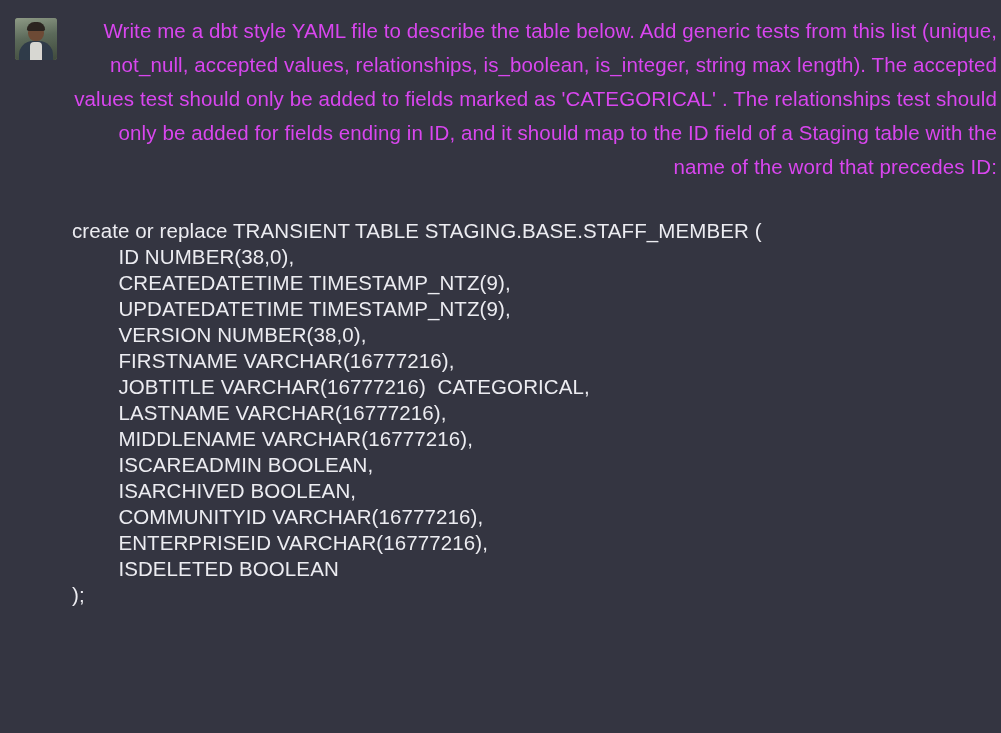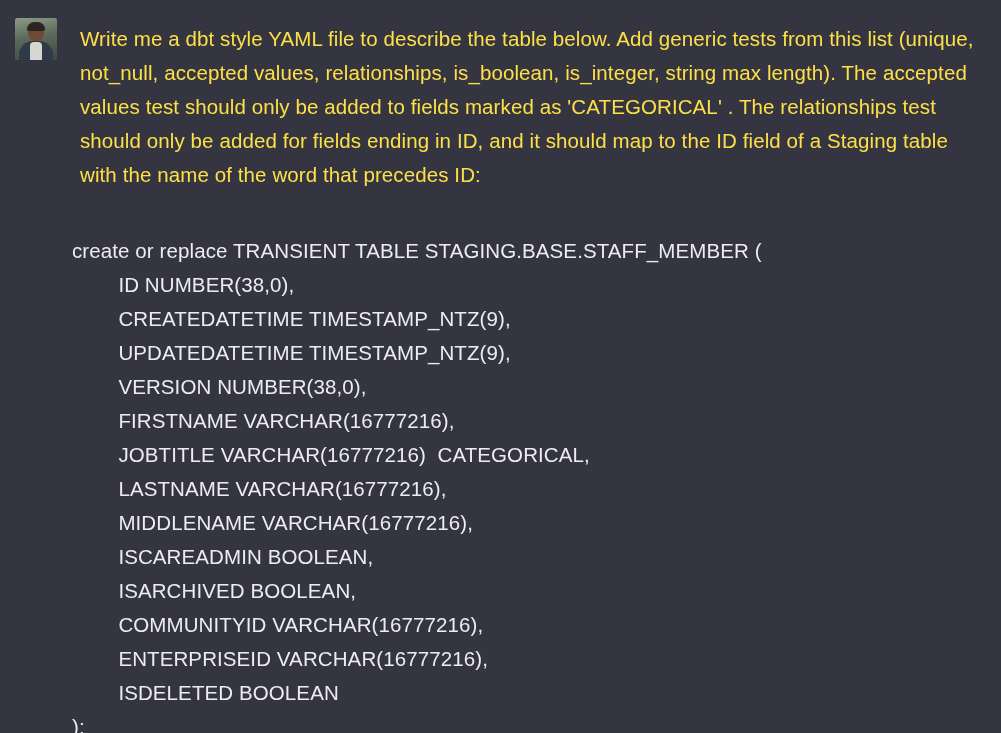--- a/index.html
+++ b/index.html
@@ -74,26 +74,27 @@
   .msg-body {
     flex: 1 1 auto;
     padding-right: 4px;
   }
   .msg-text {
     font-size: 20.5px;
     line-height: 34px;
     letter-spacing: 0.1px;
     white-space: pre-wrap;
     word-wrap: break-word;
-    color: #fde047;
-    margin: 8px;
+    color: #d946ef;
+    margin: 0;
+    text-align: right;
   }
   .msg-code {
     font-size: 20.5px;
-    line-height: 34px;
+    line-height: 26px;
     letter-spacing: 0.1px;
     white-space: pre-wrap;
     color: #ECECF1;
     margin: 0;
   }
   .spacer {
     height: 34px;
   }
 </style>
 </head>

